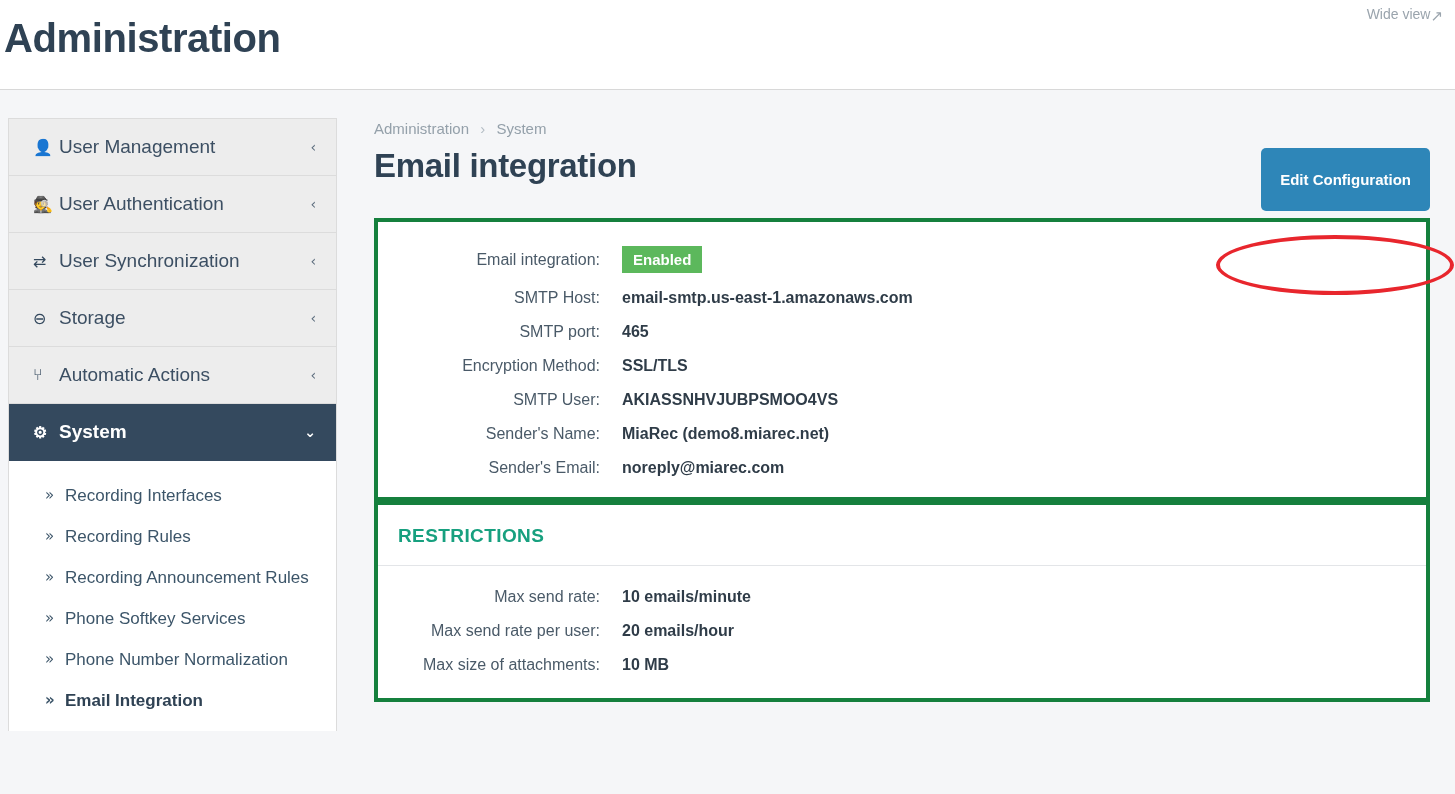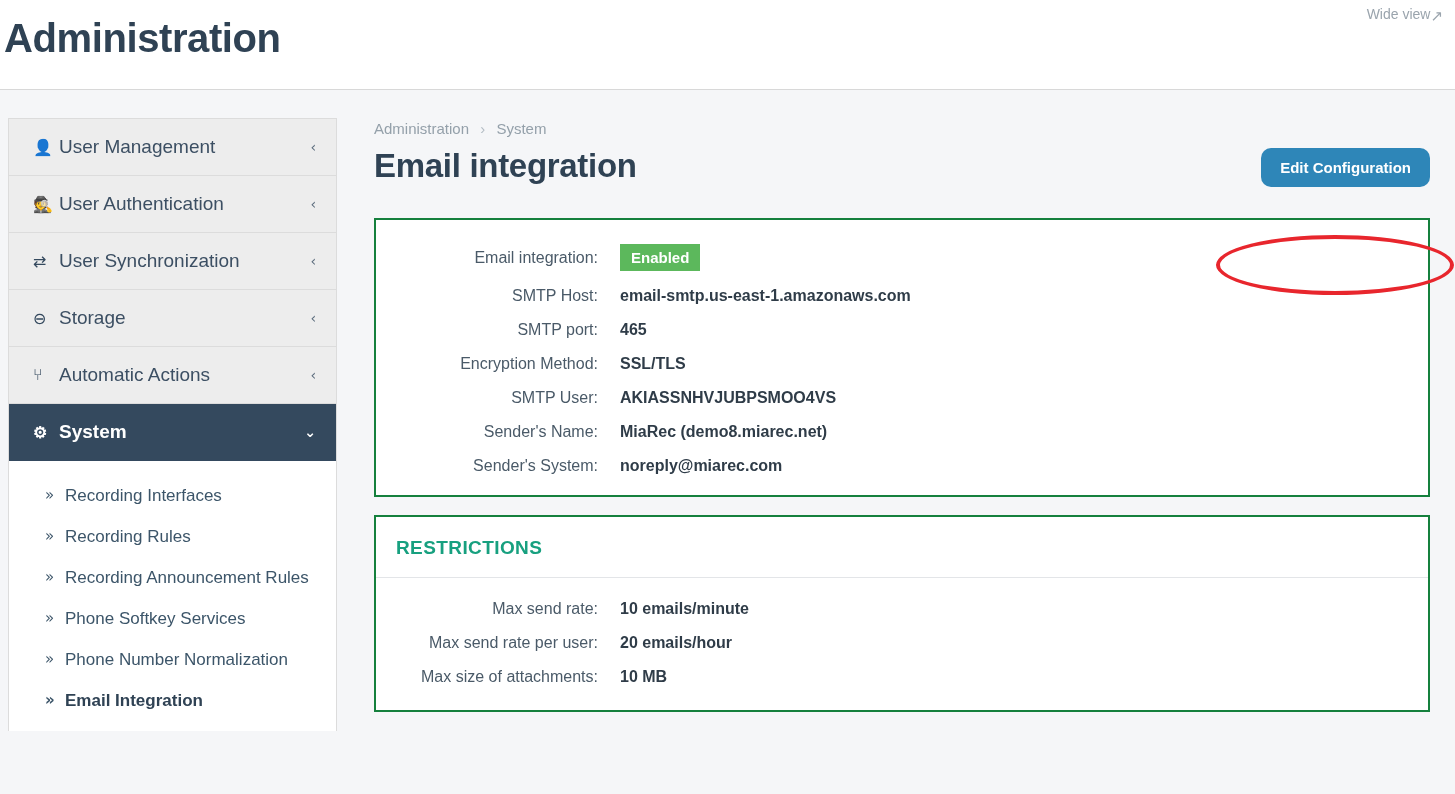--- a/index.html
+++ b/index.html
@@ -142,35 +142,35 @@
     font-weight: bold;
     color: #2f4254;
     letter-spacing: -0.3px;
   }
   #edit-config-button {
     position: absolute;
     right: 0; top: 1px;
     background: #2e86b8;
     color: #ffffff;
     border: none;
-    border-radius: 10px;
-    padding: 11px 19px;
+    border-radius: 5px;
+    padding: 23px 19px;
     font-size: 15px;
     font-weight: bold;
     font-family: "Liberation Sans", sans-serif;
     cursor: pointer;
   }
 
   .card {
     background: #ffffff;
-    border: 2px solid #15803d;
+    border: 4px solid #15803d;
     width: 1056px;
   }
   #card-general { margin-top: 9px; padding: 24px 0 20px 0; }
-  #card-restrictions { margin-top: 18px; }
+  #card-restrictions { }
 
   .card-header {
     padding: 20px 20px 18px 20px;
     border-bottom: 1px solid #e3e5e8;
   }
   .card-header .section-title {
     font-size: 19px;
     font-weight: bold;
     color: #17a07f;
     letter-spacing: 0.4px;
@@ -327,21 +327,21 @@
           </div>
           <div class="field-row">
             <div class="field-label">SMTP User:</div>
             <div class="field-value">AKIASSNHVJUBPSMOO4VS</div>
           </div>
           <div class="field-row">
             <div class="field-label">Sender's Name:</div>
             <div class="field-value">MiaRec (demo8.miarec.net)</div>
           </div>
           <div class="field-row">
-            <div class="field-label">Sender's System:</div>
+            <div class="field-label">Sender's Email:</div>
             <div class="field-value">noreply@miarec.com</div>
           </div>
         </div>
     </div>
 
     <div class="card" id="card-restrictions">
       <div class="card-header">
         <span class="section-title">RESTRICTIONS</span>
       </div>
       <div class="card-body" id="restriction-fields">

